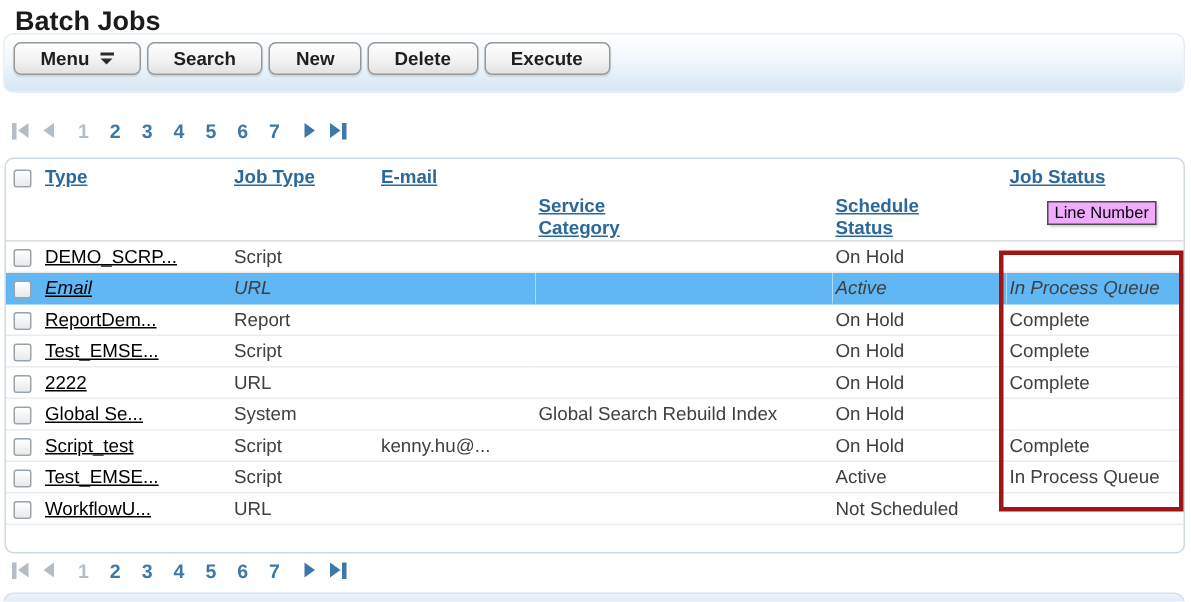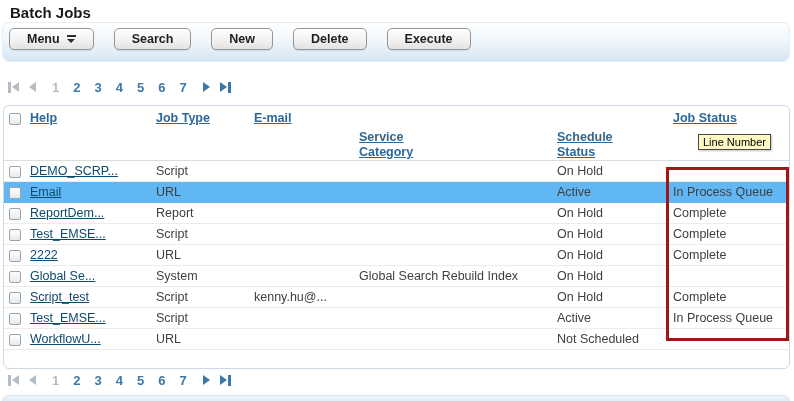--- a/index.html
+++ b/index.html
@@ -7,33 +7,33 @@
   body {
     position: relative;
     background: #ffffff;
     font-family: "Liberation Sans", sans-serif;
     overflow: hidden;
   }
 
   
   .page-title {
     position: absolute; left: 10px; top: 4px;
-    font-size: 15px; font-weight: bold; color: #1b1b1b;
+    font-size: 18px; font-weight: bold; color: #1b1b1b;
   }
 
   
   .toolbar {
     position: absolute; left: 2px; top: 22px; width: 788px; height: 40px;
     border-radius: 7px;
     background: linear-gradient(180deg, #feffff 0%, #f1f7fc 45%, #d5e6f4 100%);
     border: 1px solid #e4eef7;
   }
   .toolbar-buttons {
     position: absolute; left: 6px; top: 5px;
-    display: flex; gap: 20px; align-items: flex-start;
+    display: flex; gap: 4px; align-items: flex-start;
   }
   .btn {
     display: inline-flex; align-items: center; justify-content: center;
     height: 22px; padding: 0 17px;
     font-family: "Liberation Sans", sans-serif;
     font-size: 12.5px; font-weight: bold; color: #1f1f1f;
     background: linear-gradient(180deg, #ffffff 0%, #f2f2f2 55%, #e2e2e2 100%);
     border: 1px solid #979797; border-radius: 5px;
     box-shadow: 0 1px 1px rgba(0,0,0,0.10);
     cursor: pointer; white-space: nowrap;
@@ -90,33 +90,33 @@
   }
   .c-check { padding-left: 5px; }
   .checkbox {
     display: inline-block; width: 12px; height: 12px;
     background: linear-gradient(180deg, #ffffff, #e9e9e9);
     border: 1px solid #98a4ae; border-radius: 2px;
     vertical-align: middle; cursor: pointer;
   }
   th .checkbox { margin-top: 1px; }
   .name-link {
-    color: #0c4a6e; text-decoration: underline; cursor: pointer;
+    color: #000000; text-decoration: underline; cursor: pointer;
     padding-right: 8px;
   }
-  tr.hl td { background: #60b7f3; border-bottom-color: #60b7f3; }
+  tr.hl td { background: #60b7f3; border-bottom-color: #60b7f3; font-style: italic; }
 
   
   .red-box {
     position: absolute; left: 666px; top: 167px; width: 123px; height: 174px;
     border: 3px solid #a01616; z-index: 5; pointer-events: none;
   }
   .tooltip {
     position: absolute; left: 698px; top: 134px; z-index: 6;
-    background: #fef9c3; border: 1px solid #4a4a4a;
+    background: #f0abfc; border: 1px solid #4a4a4a;
     padding: 1px 4px; font-size: 11px; color: #000;
     box-shadow: 1px 1px 2px rgba(0,0,0,0.25);
     white-space: nowrap;
   }
 
   
   .bottom-bar {
     position: absolute; left: 2px; top: 395px; width: 788px; height: 12px;
     border-radius: 7px 7px 0 0;
     background: linear-gradient(180deg, #edf4fb 0%, #d5e6f4 100%);
@@ -177,21 +177,21 @@
         <col style="width:126px">
         <col style="width:98px">
       <col style="width:105px">
         <col style="width:198px">
         <col style="width:116px">
         <col>
     </colgroup>
     <thead>
       <tr>
         <th class="c-check"><span class="checkbox"></span></th>
-        <th><a>Help</a></th>
+        <th><a>Type</a></th>
         <th><a>Job Type</a></th>
         <th><a>E-mail</a></th>
         <th><a class="wrap">Service Category</a></th>
         <th><a class="wrap">Schedule Status</a></th>
         <th><a>Job Status</a></th>
       </tr>
     </thead>
     <tbody>
   <tr>
     <td class="c-check"><span class="checkbox"></span></td>

